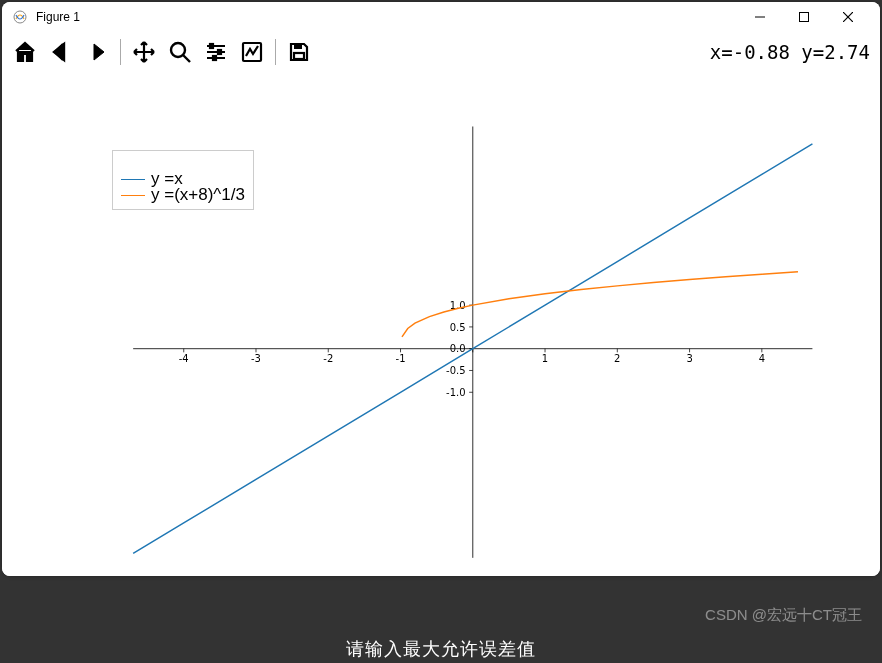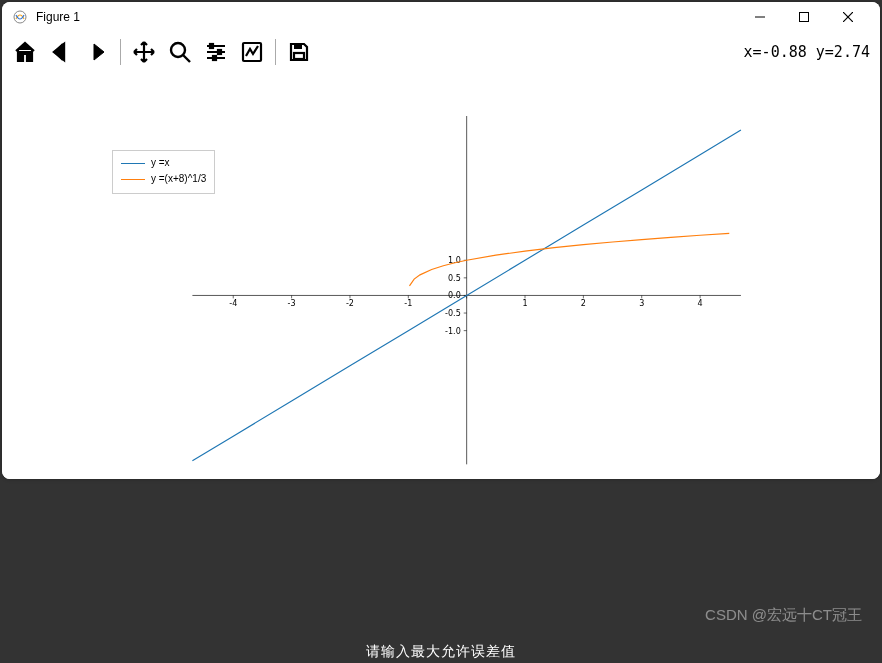--- a/index.html
+++ b/index.html
@@ -9,21 +9,21 @@
       font-family: sans-serif;
       background: #333;
       overflow: hidden;
       position: relative;
     }
     .window {
       position: absolute;
       left: 2px;
       top: 2px;
       width: 878px;
-      height: 477px;
+      height: 574px;
       background: #fff;
       border-radius: 8px;
       display: flex;
       flex-direction: column;
       overflow: hidden;
       box-shadow: 0 0 4px rgba(0,0,0,0.3);
     }
     .titlebar {
       height: 30px;
       display: flex;
@@ -59,43 +59,43 @@
     }
     .tb-btn svg { width:24px; height:24px; stroke:#000; fill:none; }
     .tb-sep {
       width:1px; height:26px;
       background:#aaa;
       margin:0 4px;
     }
     .coord {
       margin-left:auto;
       font-family: "DejaVu Sans Mono","Consolas",monospace;
-      font-size: 15px;
+      font-size: 19px;
       color:#000;
       padding-right: 4px;
       white-space: pre;
     }
     .plot-area {
       flex:1;
       position:relative;
       background:#fff;
     }
     .plot-svg {
       position:absolute;
       left:0; top:0;
       width:100%; height:100%;
     }
     .legend-box {
       position:absolute;
       left: 110px;
       top: 78px;
       background: rgba(255,255,255,0.95);
       border: 1px solid #ccc;
-      padding: 4px 8px 6px 8px;
-      font-size: 10px;
+      padding: 20px 8px 6px 8px;
+      font-size: 17px;
       color:#000;
     }
     .legend-row { display:flex; align-items:center; gap:6px; line-height:16px;}
     .legend-swatch { width:24px; height:0; border-top:1.5px solid; }
     .tick-label {
       font-family: "DejaVu Sans", sans-serif;
       font-size: 11px;
       fill:#000;
     }
     .watermark {
@@ -105,21 +105,21 @@
       color: rgba(230,230,230,0.5);
       font-size: 15px;
       pointer-events:none;
     }
     .footer-text {
       position:absolute;
       bottom: 2px;
       left: 50%;
       transform: translateX(-50%);
       color:#fff;
-      font-size: 14px;
+      font-size: 18px;
       font-family: sans-serif;
       letter-spacing:1px;
     }
   </style>
 </head>
 <body>
 
 <div class="window">
 
   <div class="titlebar">

